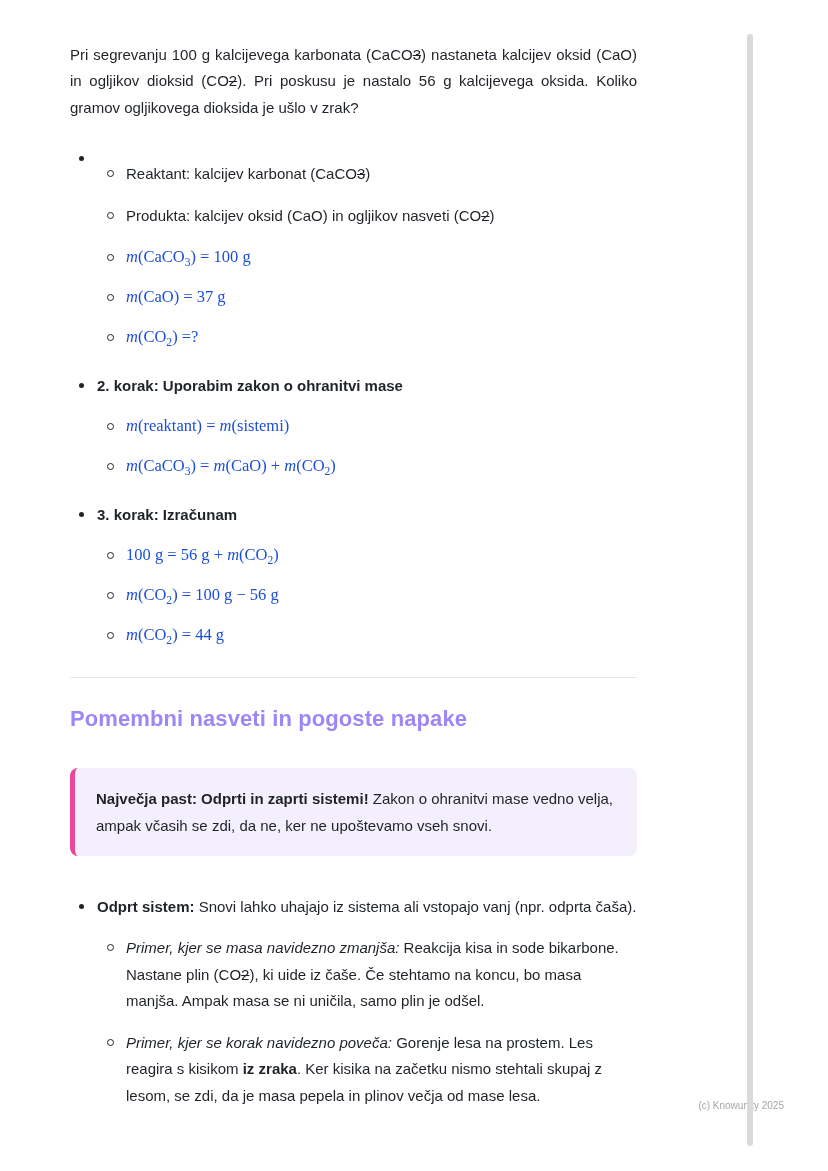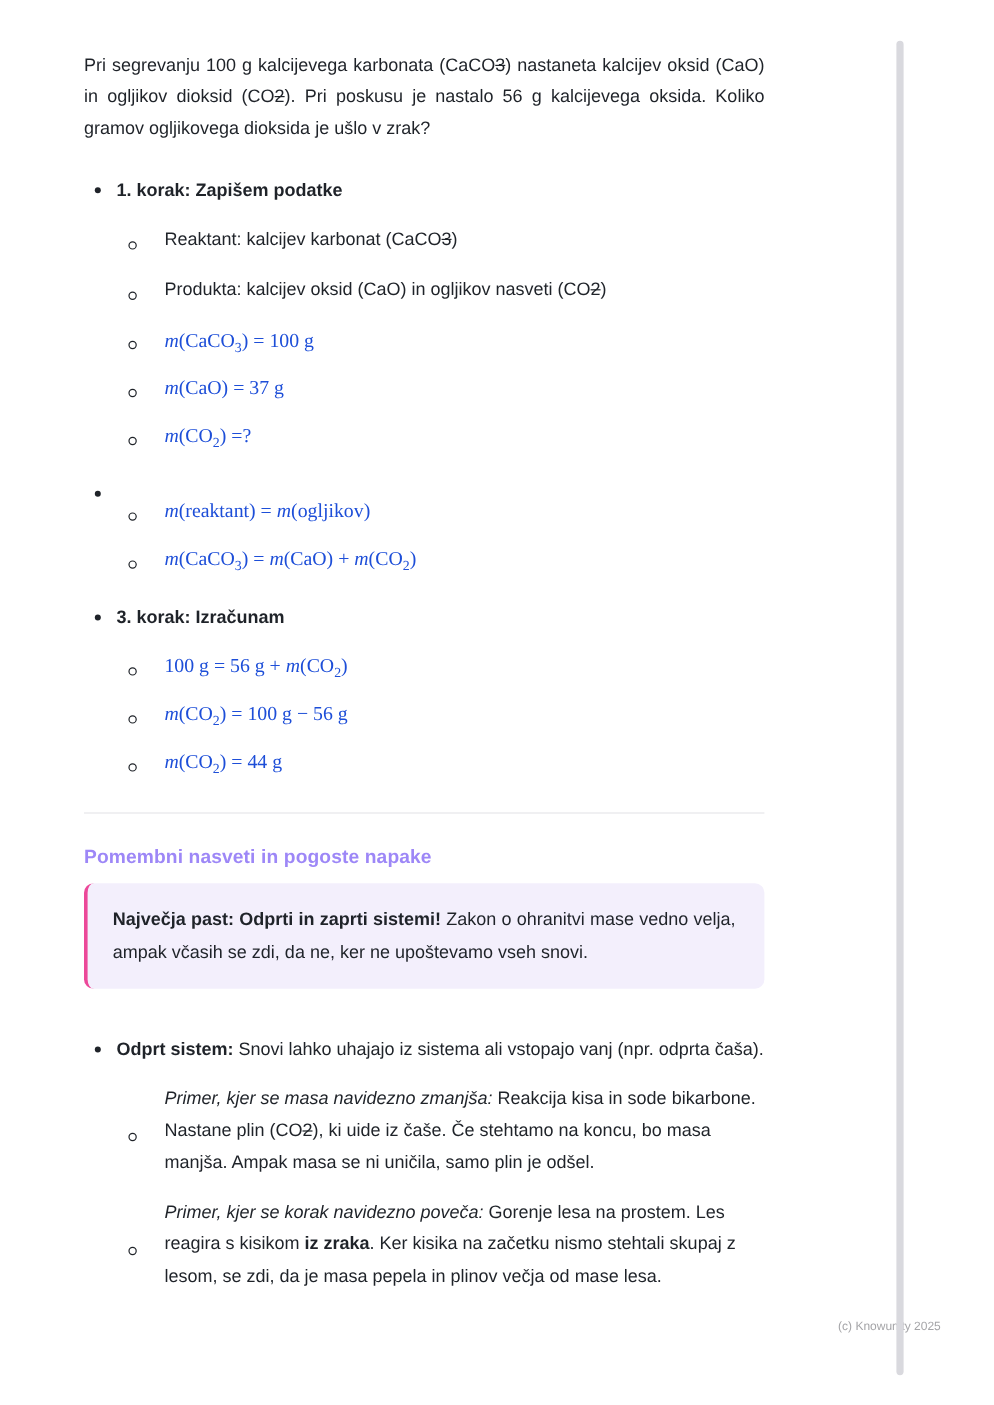--- a/index.html
+++ b/index.html
@@ -41,38 +41,38 @@
     width: 5px; height: 5px; border-radius: 50%;
     background: #1f2329; margin: 10px 13px 0 9px; flex: none;
   }
   .b2 {
     width: 5px; height: 5px; border-radius: 50%;
     border: 1.2px solid #1f2329; background: transparent;
     margin: 9px 12px 0 10px; flex: none;
   }
   .li-body { flex: 1; min-width: 0; }
   .l2 { margin-top: 15px; }
-  .l2 > li { display: flex; align-items: center; margin-bottom: 16px; gap: 11px; }
+  .l2 > li { display: flex; align-items: flex-start; margin-bottom: 16px; }
   .l2 > li:last-child { margin-bottom: 0; }
 
   .divider {
     border: none;
     border-top: 1px solid #e7e7ea;
     margin: 30px 0 28px 0;
   }
   .section-heading {
-    margin: 0 0 12px 0;
-    font-size: 16px;
+    margin: 0 0 36px 0;
+    font-size: 22px;
     font-weight: 700;
     color: #9d87f7;
     letter-spacing: 0.1px;
   }
   .callout {
     background: #f3effc;
-    border-left: 3px solid #ec4899;
+    border-left: 5px solid #ec4899;
     border-radius: 8px;
     padding: 17px 24px 17px 21px;
     margin: 0 0 38px 0;
   }
   .callout .text { line-height: 1.8; }
 
   .footer-credit {
     position: absolute;
     right: 44px;
     top: 1100px;
@@ -95,21 +95,20 @@
 <div class="page">
   <div class="content">
 
     <p class="text intro justify"><span>Pri segrevanju 100 g kalcijevega karbonata (CaCO</span><span class="rt-s">3</span><span>) nastaneta kalcijev oksid (CaO) in ogljikov dioksid (CO</span><span class="rt-s">2</span><span>). Pri poskusu je nastalo 56 g kalcijevega oksida. Koliko gramov ogljikovega dioksida je ušlo v zrak?</span></p>
 
     <ul class="l1">
 
       <li>
         <span class="b1"></span>
         <div class="li-body">
-          <p class="text"><span class="rt-b">1. korak: Zapišem podatke</span></p>
           <ul class="l2">
             <li>
               <span class="b2"></span>
               <p class="text"><span>Reaktant: kalcijev karbonat (CaCO</span><span class="rt-s">3</span><span>)</span></p>
             </li>
             <li>
               <span class="b2"></span>
               <p class="text"><span>Produkta: kalcijev oksid (CaO) in ogljikov nasveti (CO</span><span class="rt-s">2</span><span>)</span></p>
             </li>
             <li>
@@ -124,24 +123,25 @@
               <span class="b2"></span>
               <p class="math"><span class="rt-i">m</span><span>(CO</span><sub>2</sub><span>) =?</span></p>
             </li>
           </ul>
         </div>
       </li>
 
       <li>
         <span class="b1"></span>
         <div class="li-body">
-          <ul class="l2">
-            <li>
-              <span class="b2"></span>
-              <p class="math"><span class="rt-i">m</span><span>(reaktant) = </span><span class="rt-i">m</span><span>(ogljikov)</span></p>
+          <p class="text"><span class="rt-b">2. korak: Uporabim zakon o ohranitvi mase</span></p>
+          <ul class="l2">
+            <li>
+              <span class="b2"></span>
+              <p class="math"><span class="rt-i">m</span><span>(reaktant) = </span><span class="rt-i">m</span><span>(sistemi)</span></p>
             </li>
             <li>
               <span class="b2"></span>
               <p class="math"><span class="rt-i">m</span><span>(CaCO</span><sub>3</sub><span>) = </span><span class="rt-i">m</span><span>(CaO) + </span><span class="rt-i">m</span><span>(CO</span><sub>2</sub><span>)</span></p>
             </li>
           </ul>
         </div>
       </li>
 
       <li>

